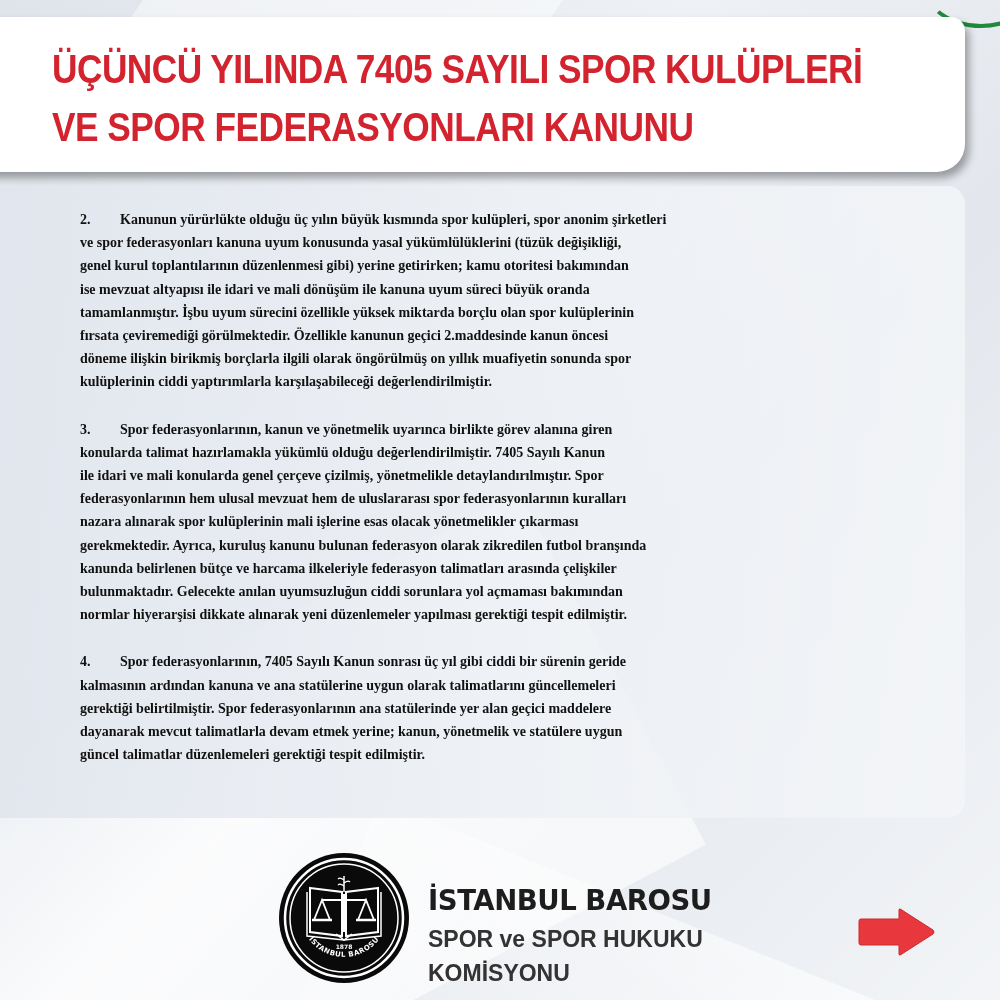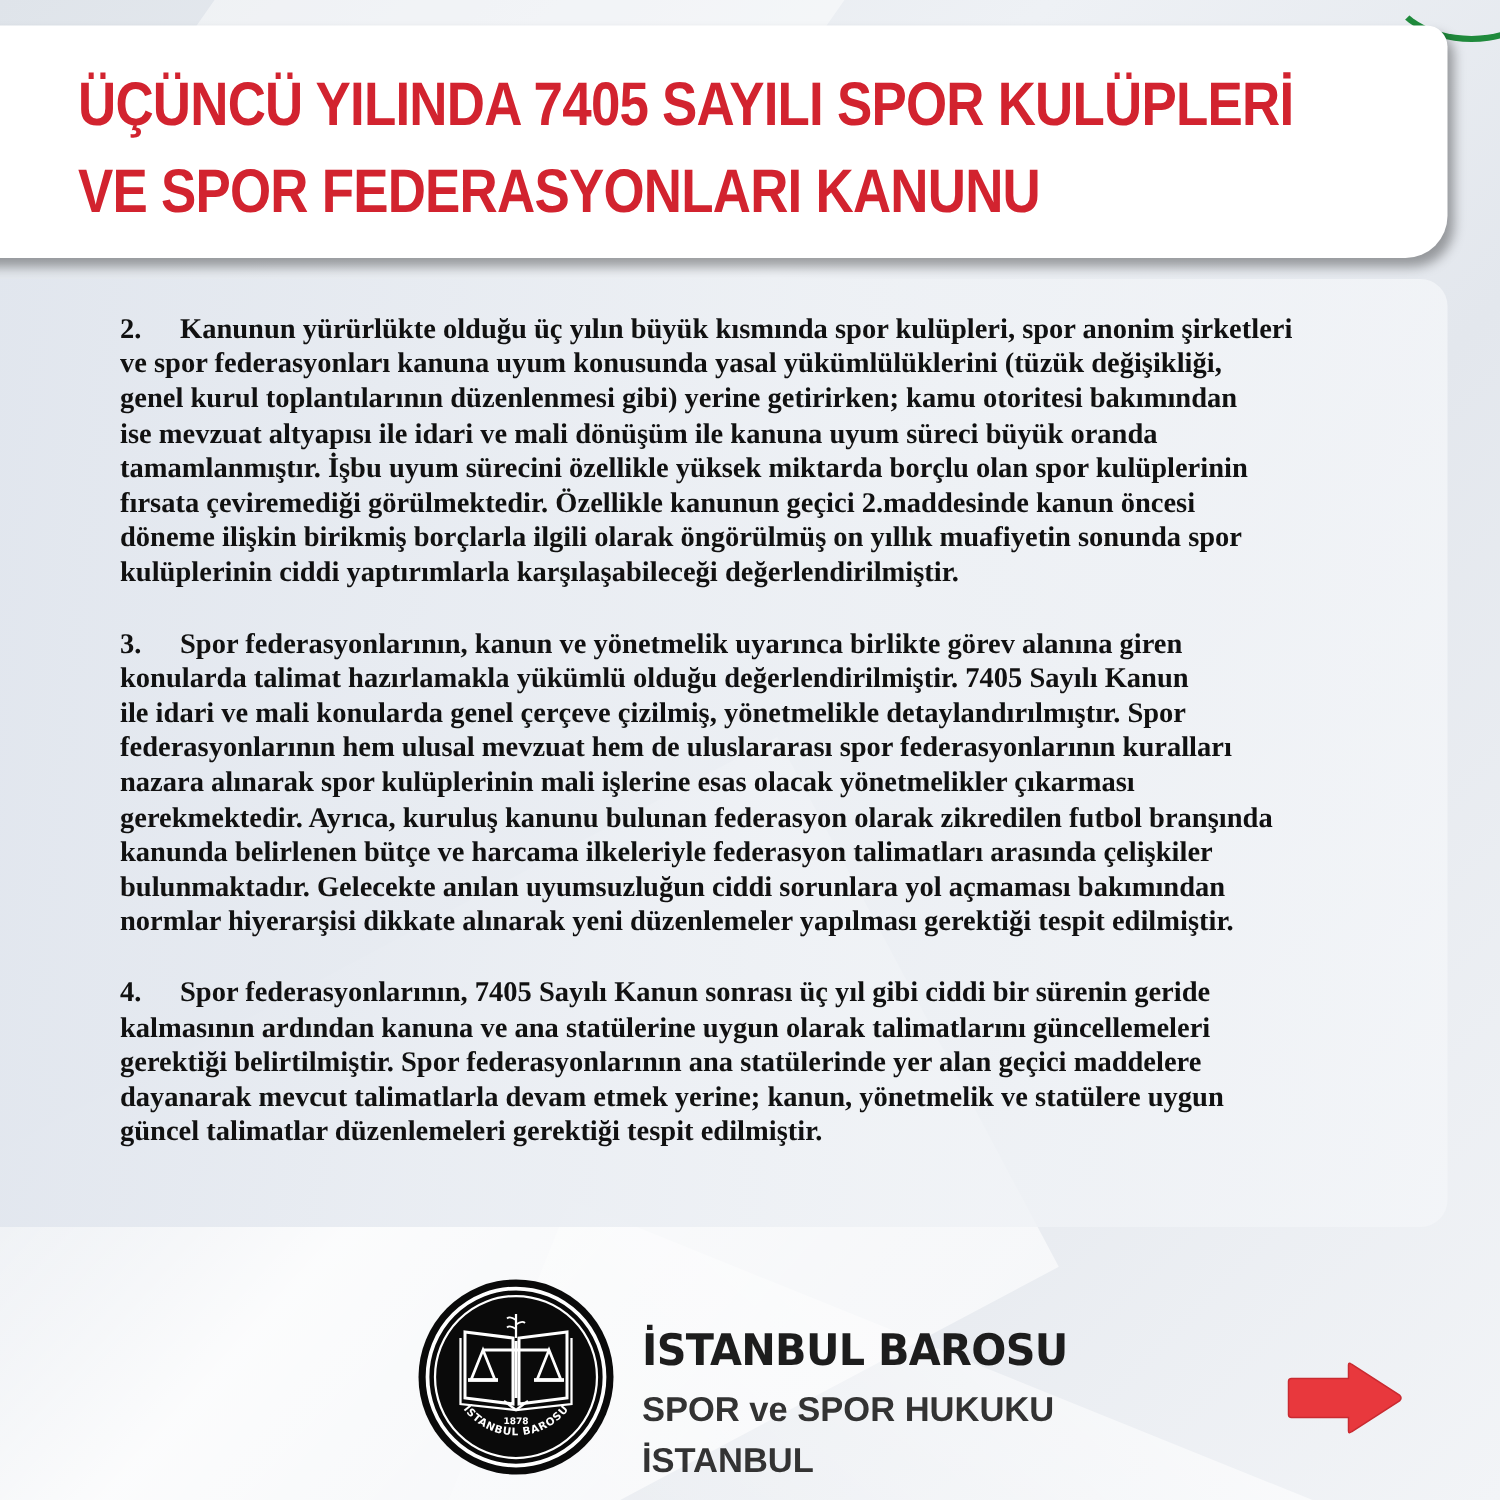--- a/index.html
+++ b/index.html
@@ -80,21 +80,21 @@
       border-radius: 0 18px 18px 0;
     }
     .paragraphs {
       position: absolute;
       left: 80px;
       top: 208px;
       width: 880px;
       color: #111111;
       font-family: "Liberation Serif", serif;
       font-weight: bold;
-      font-size: 19px;
+      font-size: 14px;
       line-height: 23.2px;
     }
     .para {
       margin: 0 0 24px 0;
       white-space: pre-line;
     }
     .para .num {
       display: inline-block;
       width: 40px;
     }
@@ -208,20 +208,20 @@
     <text x="66" y="97" text-anchor="middle" font-family="DejaVu Sans, sans-serif" font-size="6" font-weight="bold" fill="#ffffff">1878</text>
     <text font-family="DejaVu Sans, sans-serif" font-size="7" font-weight="bold" fill="#ffffff" letter-spacing="0.5">
       <textPath href="#ringPath" startOffset="50%" text-anchor="middle">İSTANBUL BAROSU</textPath>
     </text>
   </svg>
 </div>
 
 <h2 class="org-name">İSTANBUL BAROSU</h2>
 <p class="org-sub">
   <span>SPOR ve SPOR HUKUKU</span><br>
-  <span>İSTANBUL</span>
+  <span>KOMİSYONU</span>
 </p>
 
 <div class="next-arrow">
   <svg viewBox="0 0 80 48" width="80" height="48">
     <path d="M2 13 Q2 11 4 11 L42 11 L42 2 Q42 0 44 1.5 L76 22 Q78 24 76 26 L44 46.5 Q42 48 42 46 L42 37 L4 37 Q2 37 2 35 Z" fill="#e8383d" stroke="#c92a30" stroke-width="1"></path>
   </svg>
 </div>
 
 </body></html>

